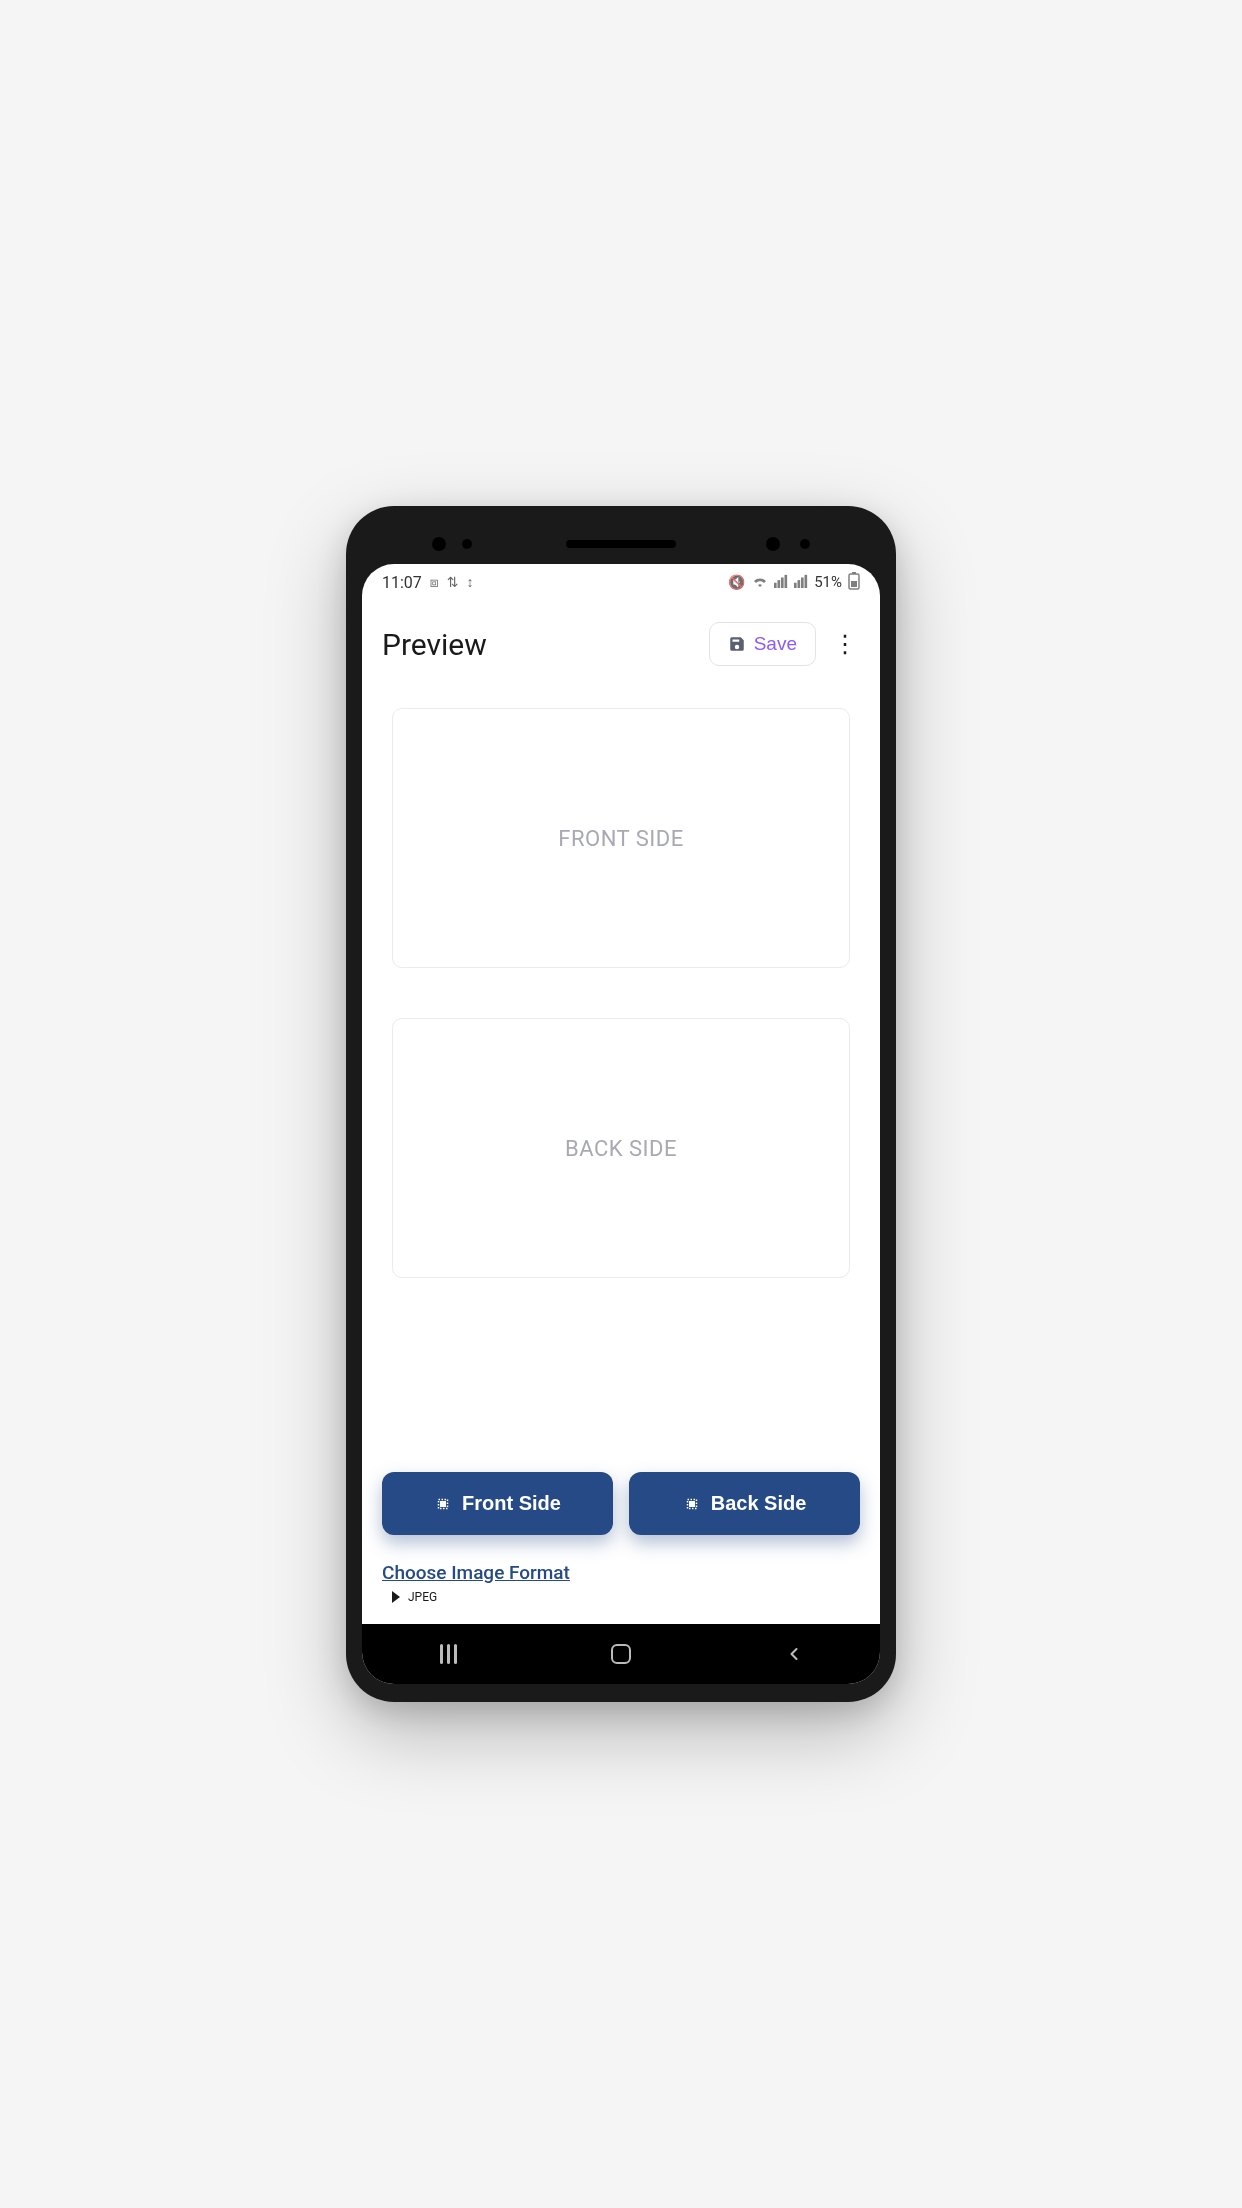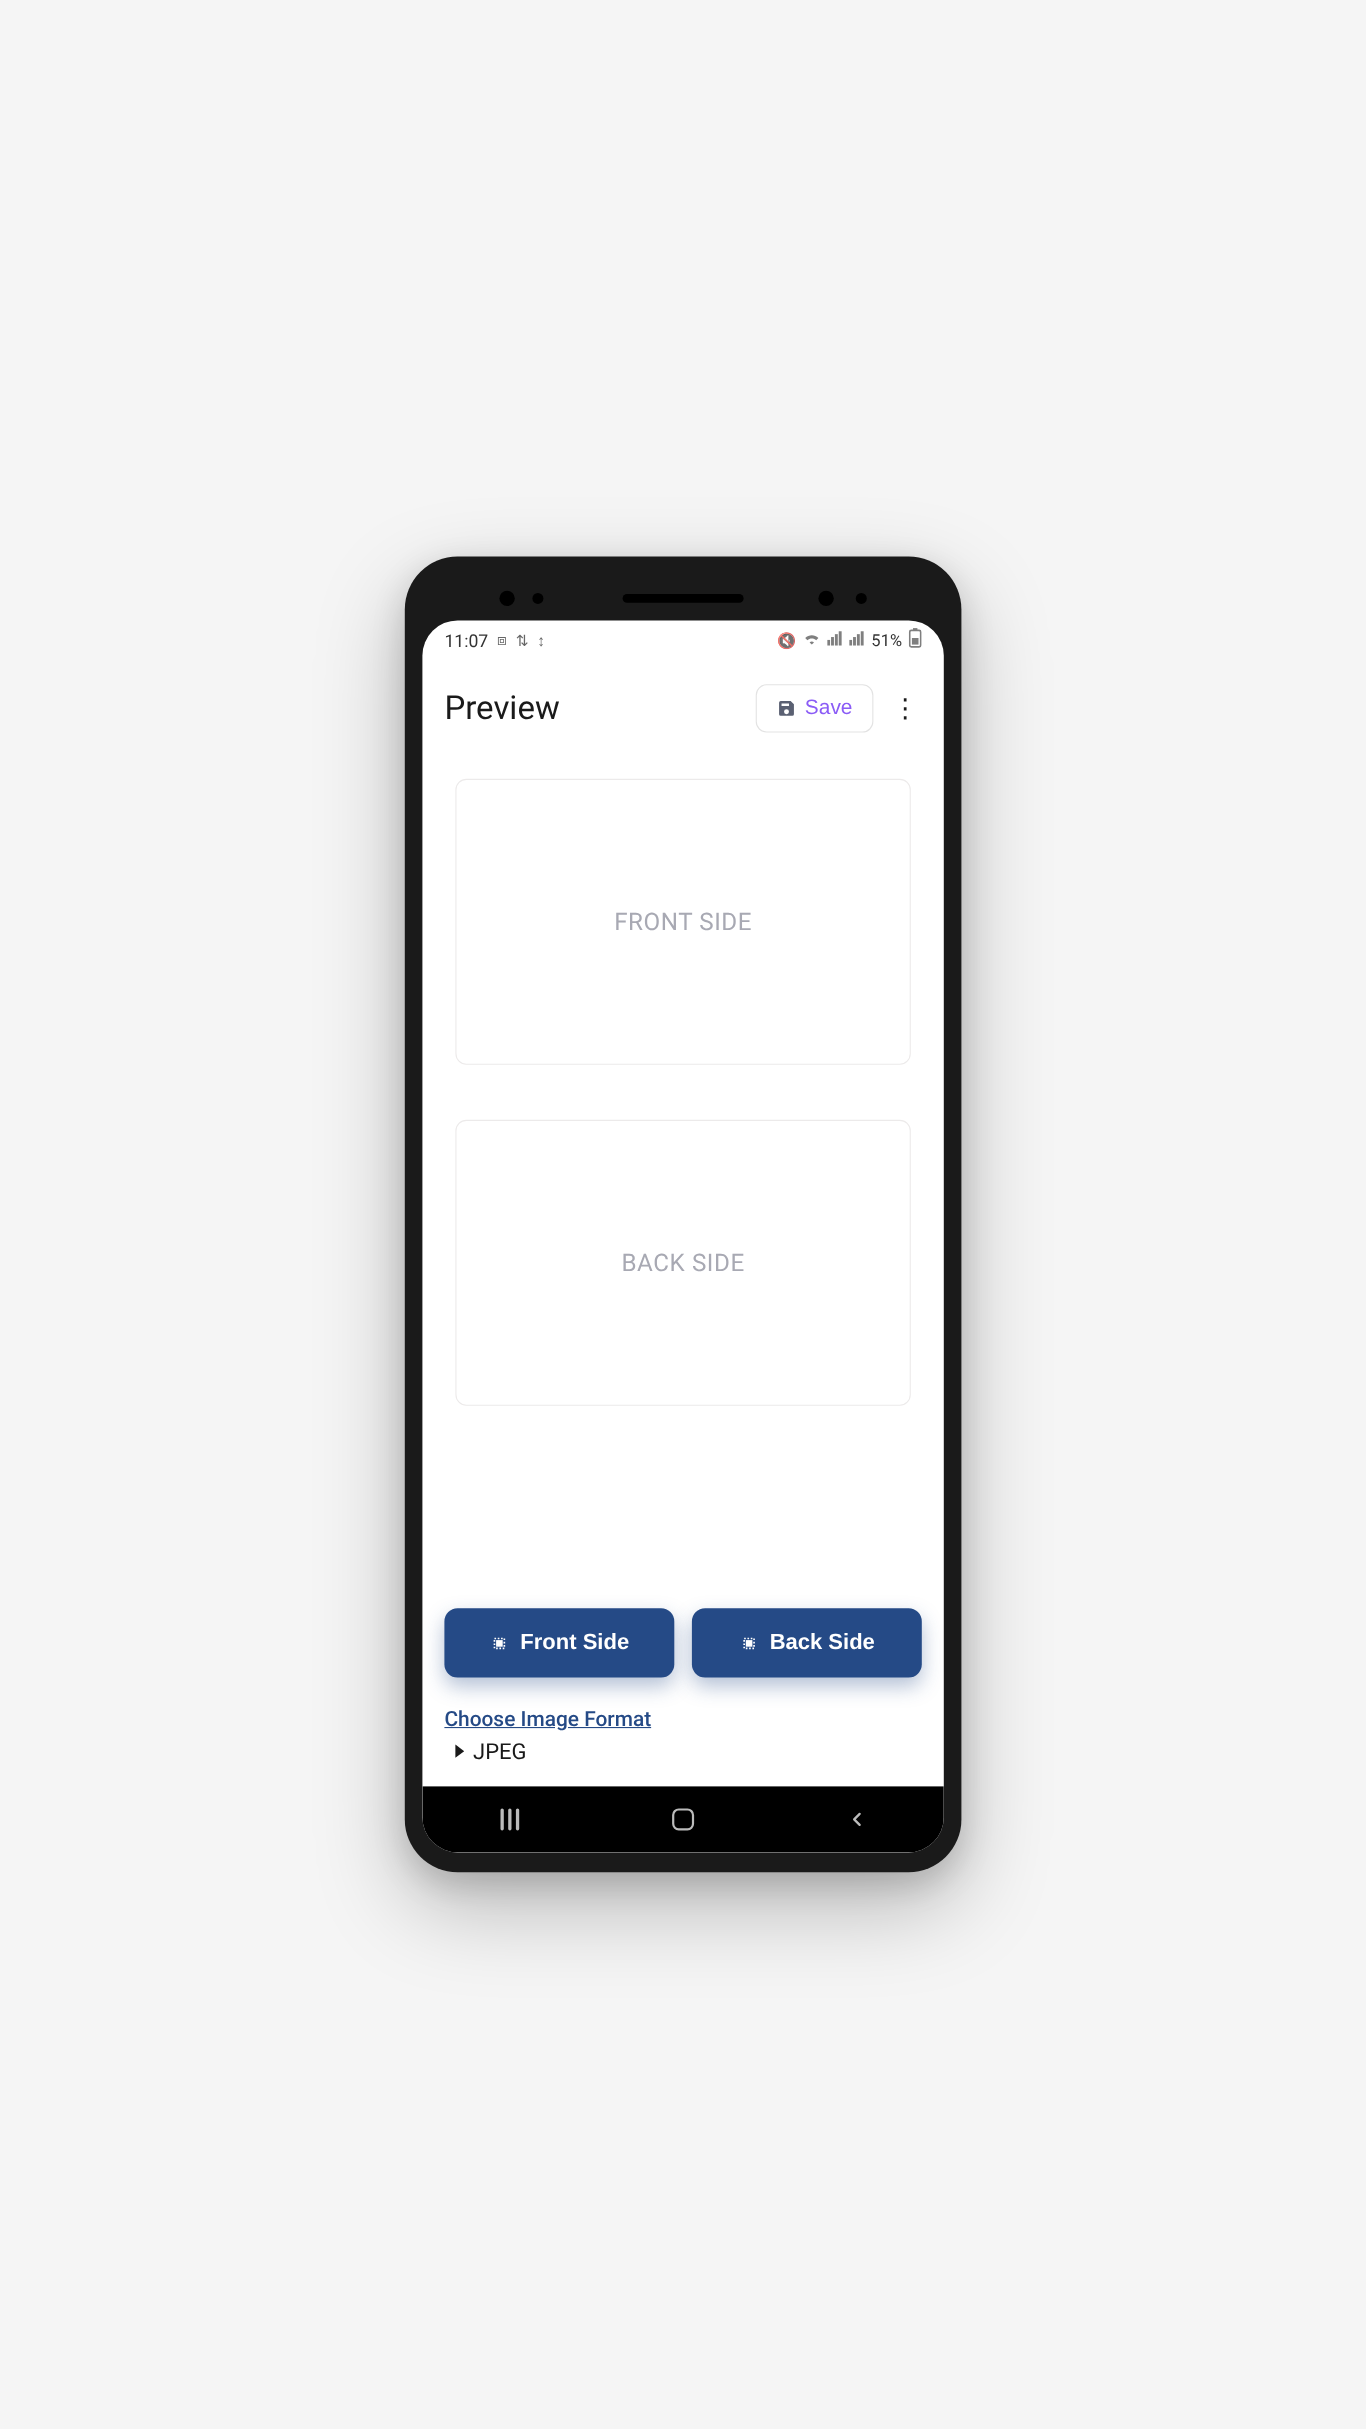--- a/index.html
+++ b/index.html
@@ -6,21 +6,21 @@
   body {
     font-family: -apple-system, BlinkMacSystemFont, "Segoe UI", Roboto, sans-serif;
     background: #f5f5f5;
     display: flex;
     justify-content: center;
     align-items: center;
     min-height: 100vh;
     padding: 40px;
   }
   .phone-frame {
-    width: 506px;
+    width: 550px;
     background: #1a1a1a;
     border-radius: 48px;
     padding: 18px 16px;
     box-shadow: 0 30px 80px rgba(0,0,0,0.25), 0 10px 30px rgba(0,0,0,0.15);
     position: relative;
   }
   .phone-notch {
     height: 40px;
     display: flex;
     justify-content: center;
@@ -146,21 +146,21 @@
     color: #254a86;
     font-size: 19px;
     text-decoration: underline;
     font-weight: 500;
     cursor: pointer;
     display:block;
     margin-bottom: 6px;
   }
   .option-value {
     display:flex; align-items:center; gap:8px;
-    color:#1a1a1a; font-size:20px; font-weight:400;
+    color:#1a1a1a; font-size:12px; font-weight:400;
     cursor:pointer;
     padding-left: 10px;
   }
   .tri {
     width:0; height:0;
     border-top:6px solid transparent;
     border-bottom:6px solid transparent;
     border-left:8px solid #1a1a1a;
   }
   .nav-bar {

